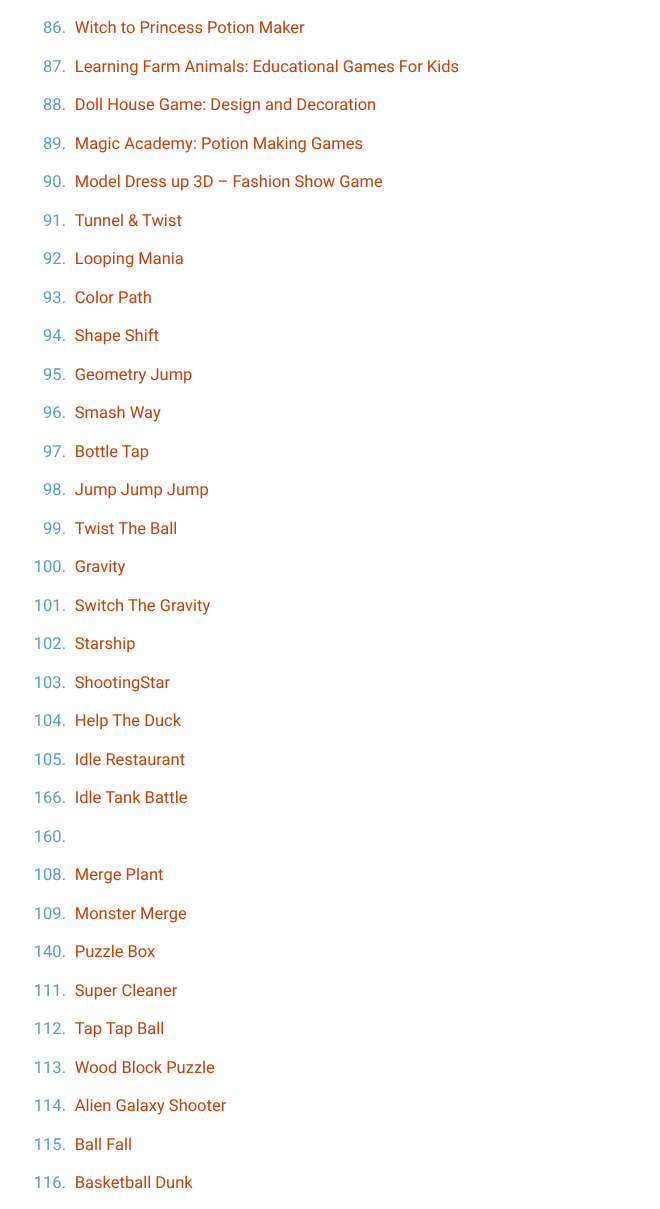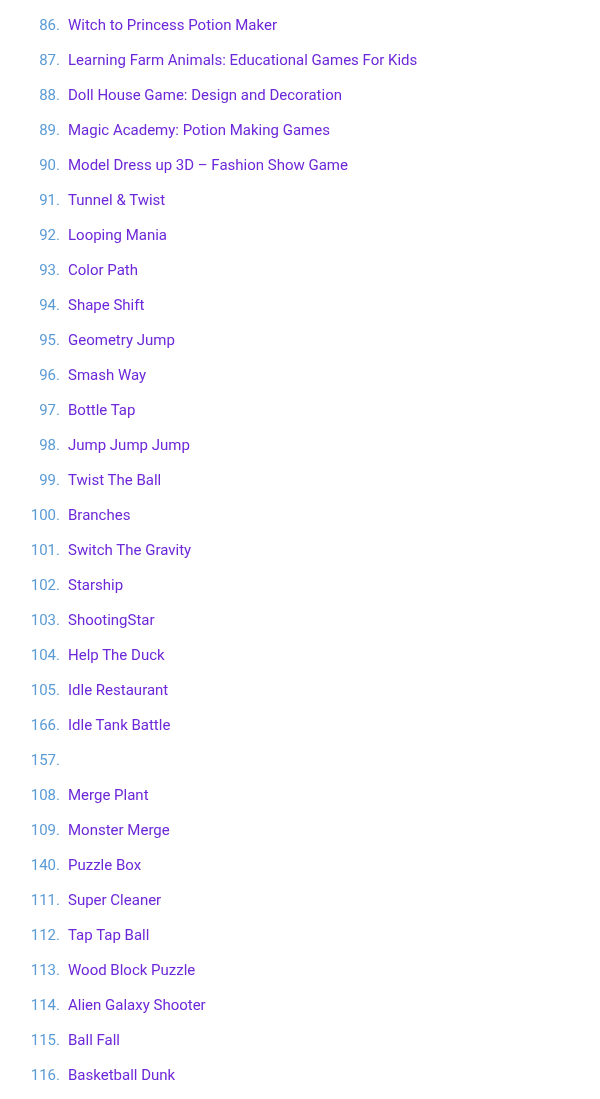--- a/index.html
+++ b/index.html
@@ -24,21 +24,21 @@
     }
     .item-number {
       color: #5b9bd5;
       font-size: 15px;
       min-width: 52px;
       text-align: right;
       padding-right: 8px;
       flex-shrink: 0;
     }
     .item-title {
-      color: #6d28d9;
+      color: #c2410c;
       font-size: 15px;
     }
   </style>
 </head>
 <body>
 
 <div class="list-container">
 <div class="list-item">
       <span class="item-number">86.</span>
       <span class="item-title">Witch to Princess Potion Maker</span>
@@ -90,21 +90,21 @@
     <div class="list-item">
       <span class="item-number">98.</span>
       <span class="item-title">Jump Jump Jump</span>
     </div>
     <div class="list-item">
       <span class="item-number">99.</span>
       <span class="item-title">Twist The Ball</span>
     </div>
     <div class="list-item">
       <span class="item-number">100.</span>
-      <span class="item-title">Branches</span>
+      <span class="item-title">Gravity</span>
     </div>
     <div class="list-item">
       <span class="item-number">101.</span>
       <span class="item-title">Switch The Gravity</span>
     </div>
     <div class="list-item">
       <span class="item-number">102.</span>
       <span class="item-title">Starship</span>
     </div>
     <div class="list-item">
@@ -117,21 +117,21 @@
     </div>
     <div class="list-item">
       <span class="item-number">105.</span>
       <span class="item-title">Idle Restaurant</span>
     </div>
     <div class="list-item">
       <span class="item-number">166.</span>
       <span class="item-title">Idle Tank Battle</span>
     </div>
     <div class="list-item">
-      <span class="item-number">157.</span>
+      <span class="item-number">160.</span>
     </div>
     <div class="list-item">
       <span class="item-number">108.</span>
       <span class="item-title">Merge Plant</span>
     </div>
     <div class="list-item">
       <span class="item-number">109.</span>
       <span class="item-title">Monster Merge</span>
     </div>
     <div class="list-item">

